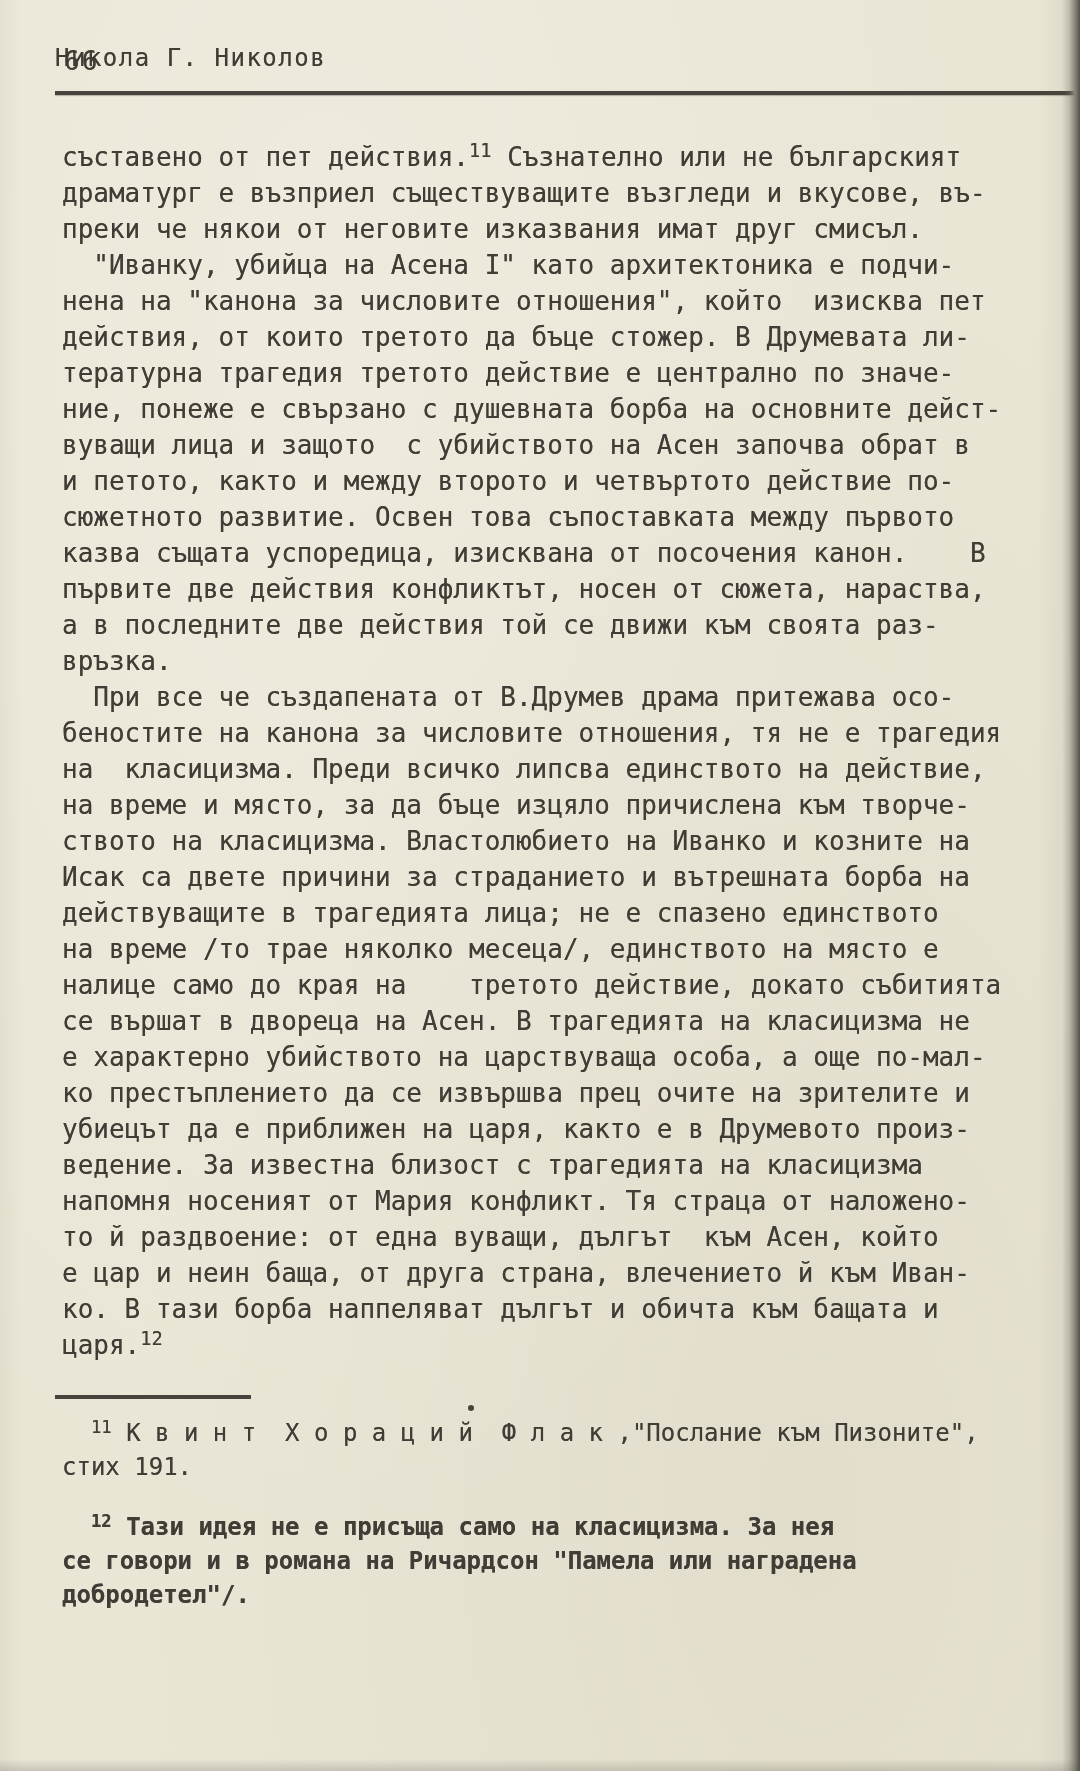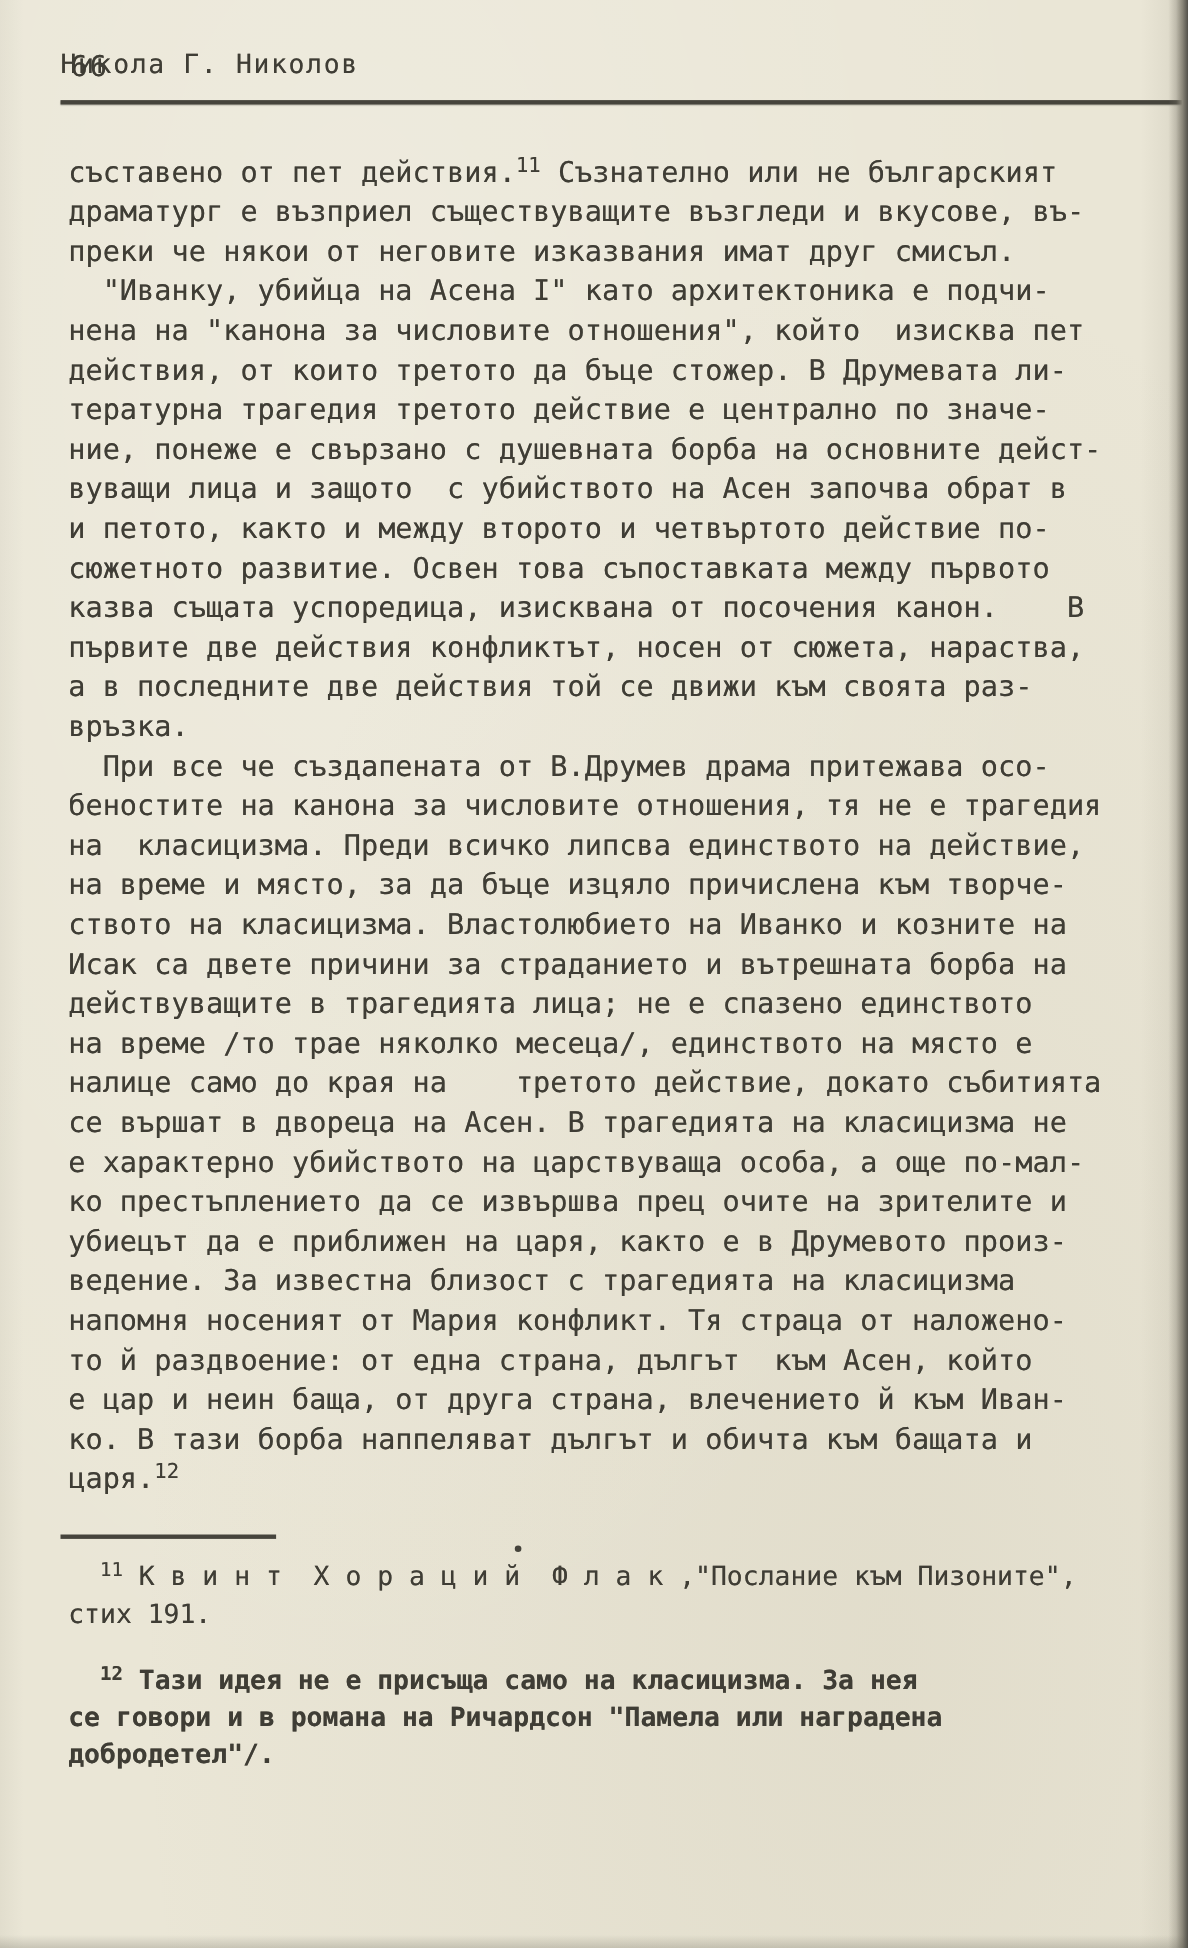--- a/index.html
+++ b/index.html
@@ -72,21 +72,21 @@
         <div class="line"><span>Исак са двете причини за страданието и вътрешната борба на</span></div>
         <div class="line"><span>действуващите в трагедията лица; не е спазено единството</span></div>
         <div class="line"><span>на време /то трае няколко месеца/, единството на място е</span></div>
         <div class="line"><span>налице само до края на    третото действие, докато събитията</span></div>
         <div class="line"><span>се вършат в двореца на Асен. В трагедията на класицизма не</span></div>
         <div class="line"><span>е характерно убийството на царствуваща особа, а още по-мал-</span></div>
         <div class="line"><span>ко престъплението да се извършва прец очите на зрителите и</span></div>
         <div class="line"><span>убиецът да е приближен на царя, както е в Друмевото произ-</span></div>
         <div class="line"><span>ведение. За известна близост с трагедията на класицизма</span></div>
         <div class="line"><span>напомня носеният от Мария конфликт. Тя страца от наложено-</span></div>
-        <div class="line"><span>то й раздвоение: от една страна, дългът  към Асен, който</span></div>
+        <div class="line"><span>то й раздвоение: от една вуващи, дългът  към Асен, който</span></div>
         <div class="line"><span>е цар и неин баща, от друга страна, влечението й към Иван-</span></div>
         <div class="line"><span>ко. В тази борба наппеляват дългът и обичта към бащата и</span></div>
         <div class="line"><span>царя.</span><span class="sup">12</span></div>
       </div>
     </div>
 
   <div class="fnsep"></div>
   <div class="footnotes">
       <div class="fn">
         <div class="line"><span>  </span><span class="sup">11</span><span> К в и н т  Х о р а ц и й  Ф л а к ,"Послание към Пизоните",</span></div>

